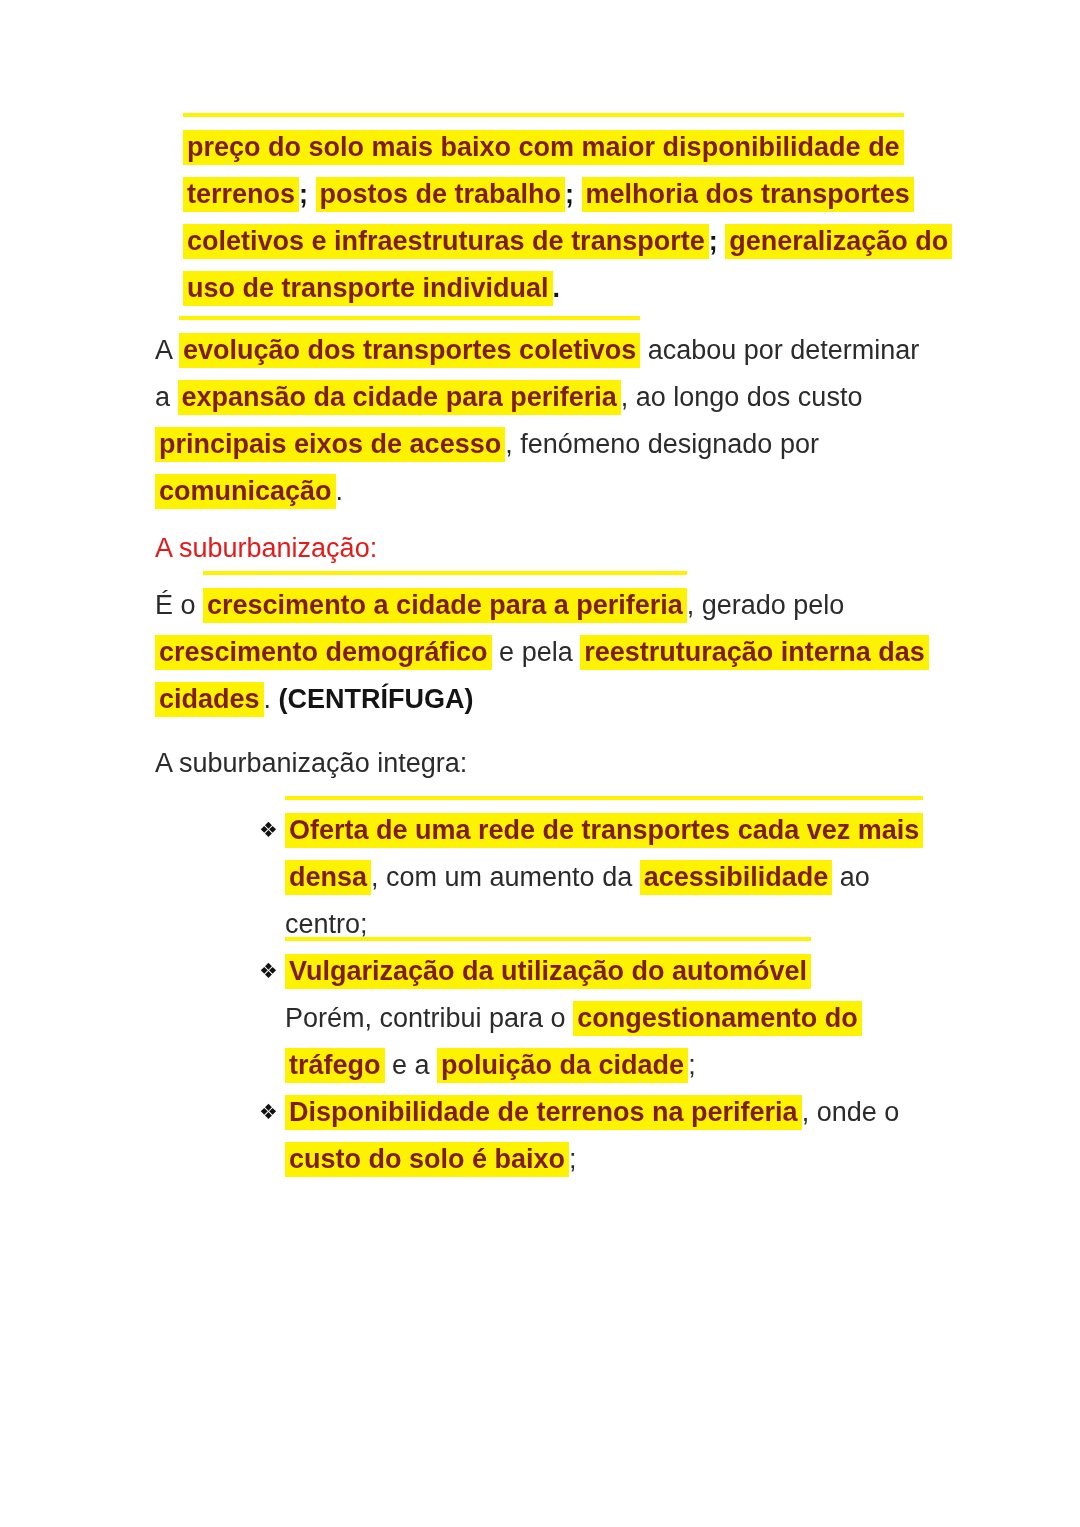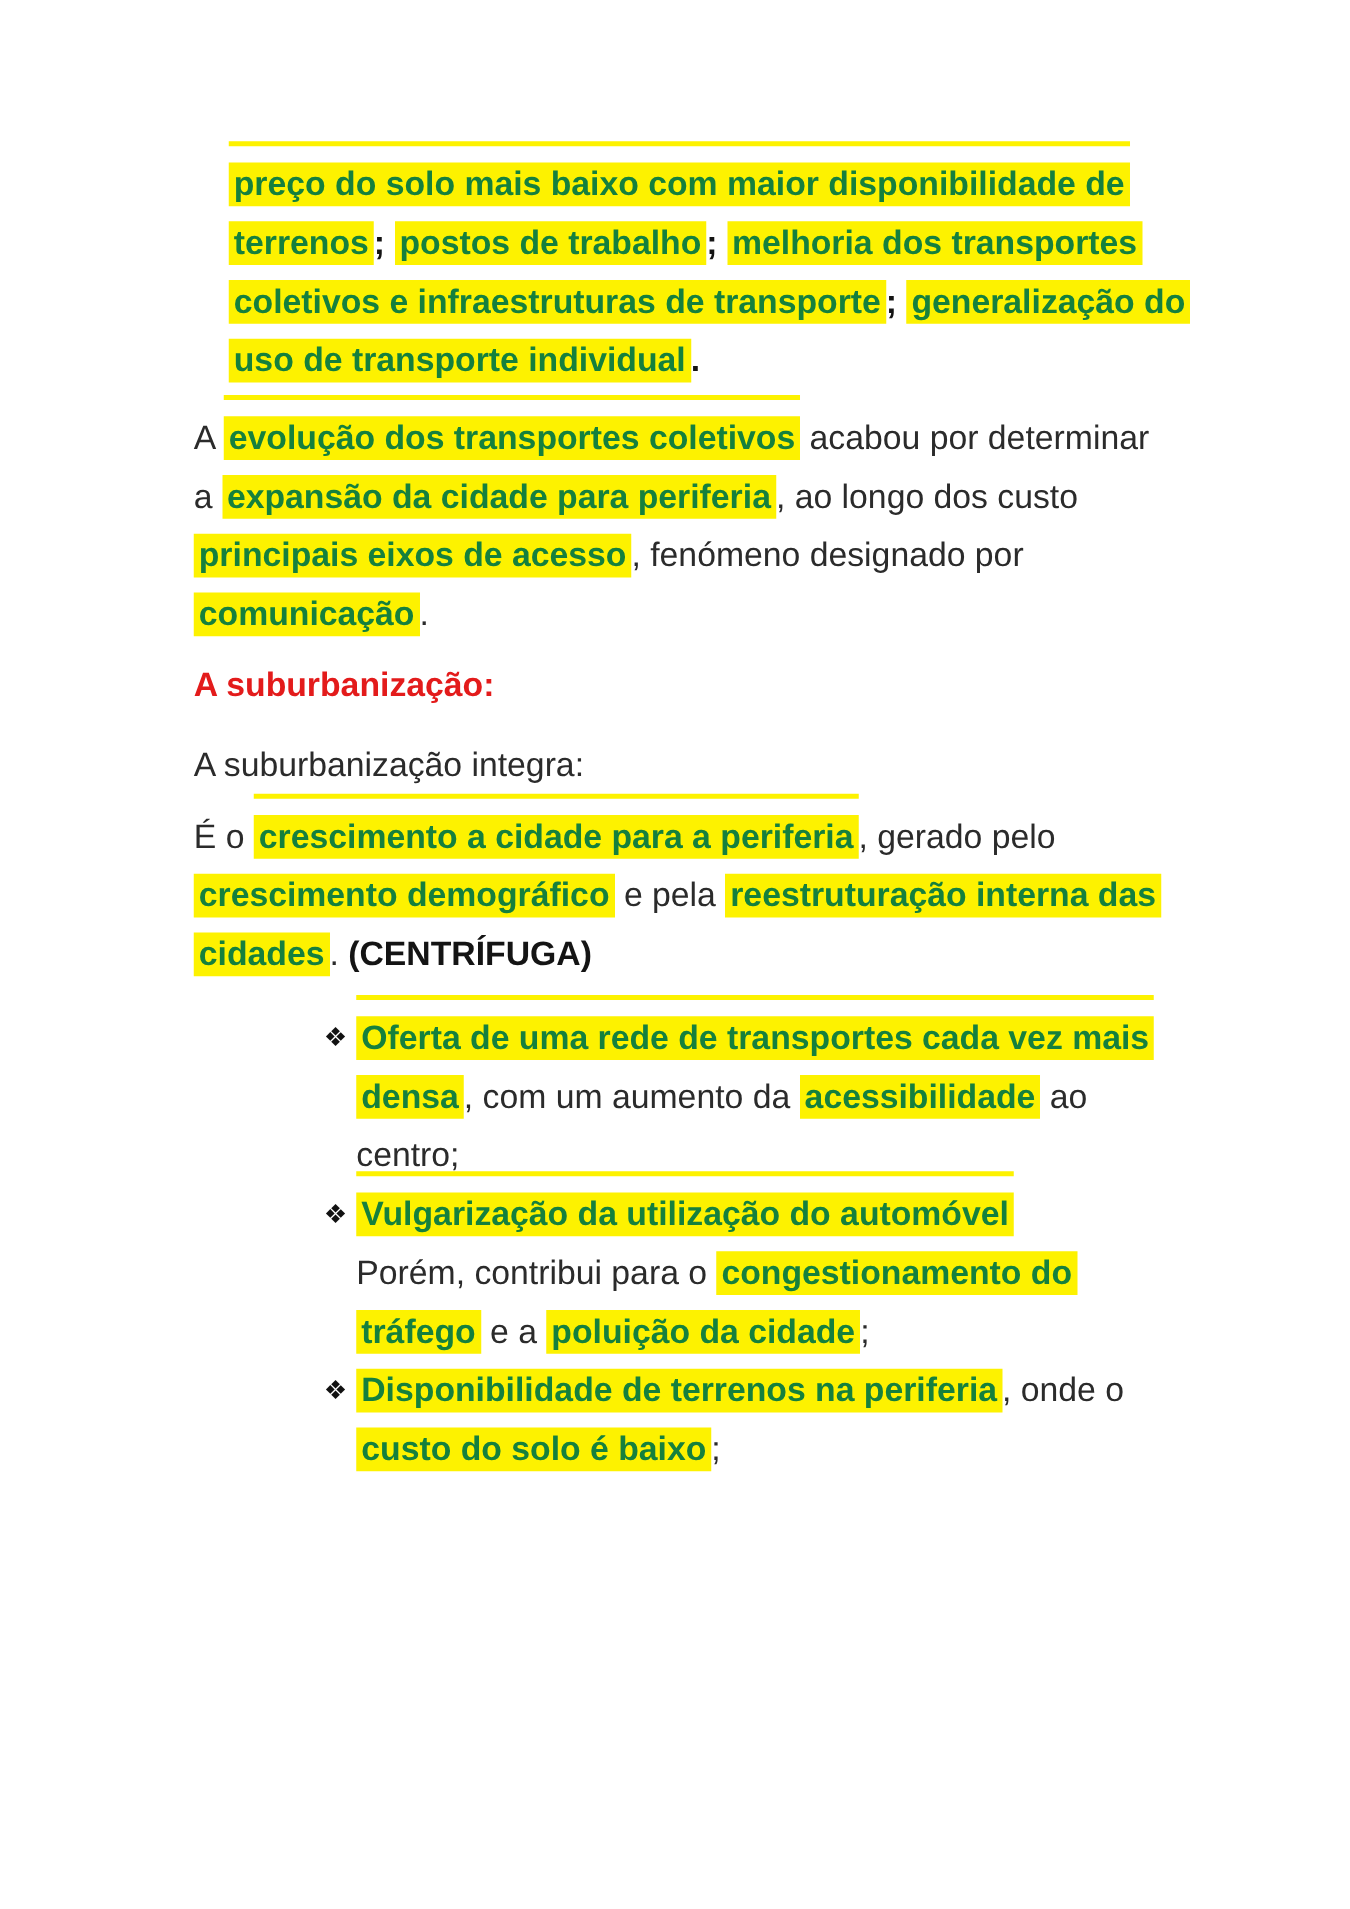--- a/index.html
+++ b/index.html
@@ -13,34 +13,34 @@
     line-height:47px;
     color:#2b2b2b;
   }
   .content{position:absolute;left:155px;top:124px;width:895px;}
   .block{margin:0;}
   .ln{height:47px;white-space:nowrap;}
   .seg{vertical-align:baseline;}
   .b{font-weight:700;color:#141414;}
   .hl{
     background:var(--hl);
-    color:#15803d;
+    color:#7f1d1d;
     padding:2px 4px 3px 4px;
     position:relative;
   }
   
   .sl::before{
     content:"";
     position:absolute;
     left:0;right:0;
     top:-17px;
     height:4px;
     background:var(--hl);
   }
-  .hd{color:var(--red);font-weight:700;}
+  .hd{color:var(--red);font-weight:400;}
   .indent{margin-left:28px;}
   .bullets{margin-left:130px;}
   .bitem{position:relative;}
   .bmark{
     position:absolute;
     left:-26px;top:0;
     font-size:21px;
     line-height:47px;
     color:#111;
     font-family:"DejaVu Sans",sans-serif;
@@ -59,27 +59,27 @@
       </div>
       <div class="block" style="margin-top: 15px;">
         <div class="ln"><span class="seg">A </span><span class="seg b hl sl">evolução dos transportes coletivos</span><span class="seg"> acabou por determinar</span></div>
         <div class="ln"><span class="seg">a </span><span class="seg b hl">expansão da cidade para periferia</span><span class="seg">, ao longo dos custo</span></div>
         <div class="ln"><span class="seg b hl">principais eixos de acesso</span><span class="seg">, fenómeno designado por</span></div>
         <div class="ln"><span class="seg b hl">comunicação</span><span class="seg">.</span></div>
       </div>
       <div class="block" style="margin-top: 10px;">
         <div class="ln"><span class="seg b hd">A suburbanização:</span></div>
       </div>
-      <div class="block" style="margin-top: 17px;">
-        <div class="ln"><span class="seg">A suburbanização integra:</span></div>
-      </div>
       <div class="block" style="margin-top: 10px;">
         <div class="ln"><span class="seg">É o </span><span class="seg b hl sl">crescimento a cidade para a periferia</span><span class="seg">, gerado pelo</span></div>
         <div class="ln"><span class="seg b hl">crescimento demográfico</span><span class="seg"> e pela </span><span class="seg b hl">reestruturação interna das</span></div>
         <div class="ln"><span class="seg b hl">cidades</span><span class="seg">. </span><span class="seg b">(CENTRÍFUGA)</span></div>
+      </div>
+      <div class="block" style="margin-top: 17px;">
+        <div class="ln"><span class="seg">A suburbanização integra:</span></div>
       </div>
       <div class="block bullets" style="margin-top: 20px;">
         <div class="bitem">
           <div class="ln"><span class="bmark">❖</span><span class="seg b hl sl">Oferta de uma rede de transportes cada vez mais</span></div>
           <div class="ln"><span class="seg b hl">densa</span><span class="seg">, com um aumento da </span><span class="seg b hl">acessibilidade</span><span class="seg"> ao</span></div>
           <div class="ln"><span class="seg">centro;</span></div>
         </div>
         <div class="bitem">
           <div class="ln"><span class="bmark">❖</span><span class="seg b hl sl">Vulgarização da utilização do automóvel</span></div>
           <div class="ln"><span class="seg">Porém, contribui para o </span><span class="seg b hl">congestionamento do</span></div>

